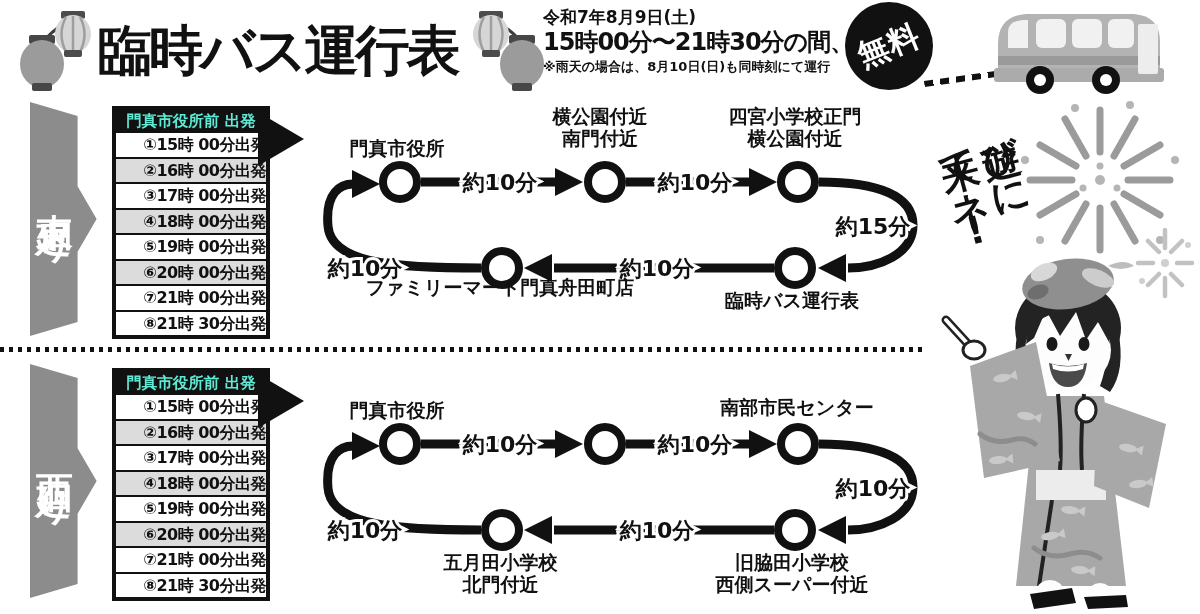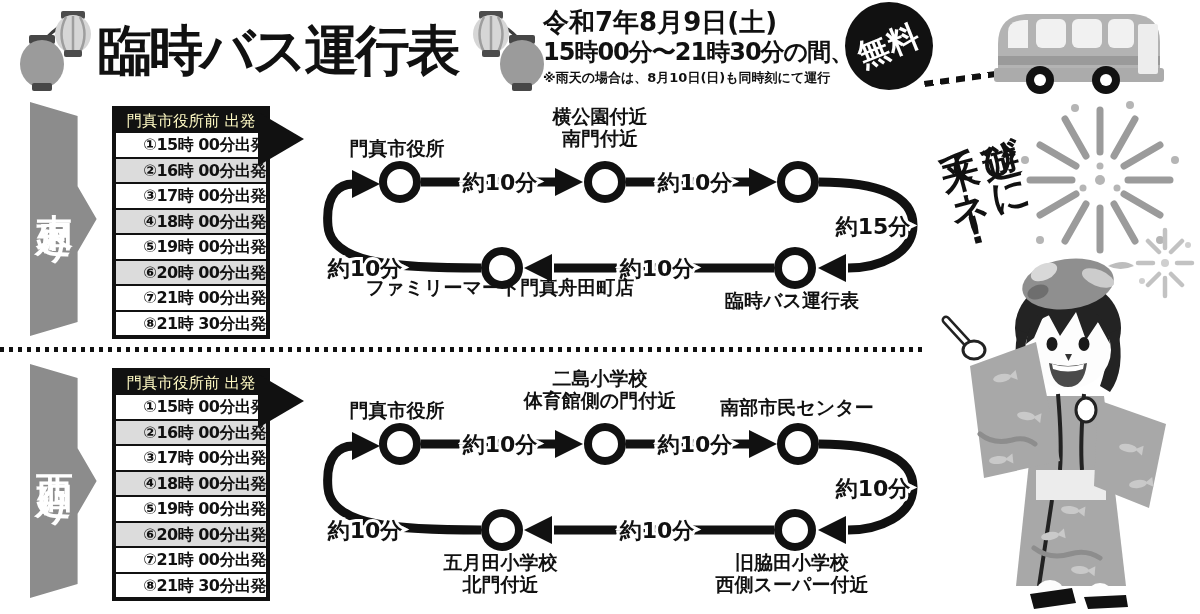--- a/index.html
+++ b/index.html
@@ -7,21 +7,21 @@
     position:relative;width:1200px;height:614px;background:#ffffff;overflow:hidden;
     font-family:"DejaVu Sans","Liberation Sans",sans-serif;color:#111;
   }
   .abs{position:absolute;}
   
   .title{
     position:absolute;left:98px;top:15px;font-size:54px;font-weight:900;
     letter-spacing:-3px;color:#111;white-space:nowrap;
   }
   .date-block{position:absolute;left:543px;top:8px;width:320px;}
-  .date-line1{font-size:26px;font-weight:900;line-height:1.15;white-space:nowrap;}
+  .date-line1{font-size:17px;font-weight:900;line-height:1.15;white-space:nowrap;}
   .date-line2{font-size:24px;font-weight:900;letter-spacing:-1px;line-height:1.2;white-space:nowrap;}
   .date-note{font-size:13px;font-weight:700;margin-top:2px;white-space:nowrap;}
   .free-badge{
     position:absolute;left:845px;top:2px;width:88px;height:88px;border-radius:50%;
     background:#111;display:flex;align-items:center;justify-content:center;
   }
   .free-badge span{color:#fff;font-size:31px;font-weight:900;transform:rotate(-22deg);letter-spacing:1px;}
   .dash-trail{
     position:absolute;left:924px;top:76px;width:72px;height:6px;transform:rotate(-8deg);
     background:repeating-linear-gradient(90deg,#111 0 9px,transparent 9px 16px);
@@ -31,21 +31,21 @@
     position:absolute;left:30px;width:68px;height:234px;background:#8c8c8c;
     clip-path:polygon(0% 0%,70% 6%,70% 36%,98% 50%,70% 64%,70% 94%,0% 100%);
     display:flex;align-items:center;justify-content:center;
   }
   .banner span{
     writing-mode:vertical-rl;text-orientation:upright;color:#fff;
     font-size:37px;font-weight:900;letter-spacing:9px;margin-right:20px;
   }
   .tt{position:absolute;left:112px;width:150px;border:4px solid #111;background:#fff;}
   .tt-header{
-    background:#111;color:#fef9c3;font-size:15.5px;font-weight:400;text-align:center;
+    background:#111;color:#5eead4;font-size:15.5px;font-weight:700;text-align:center;
     height:23px;line-height:23px;white-space:nowrap;
   }
   .tt-row{
     font-size:16px;font-weight:900;text-align:right;height:23.5px;line-height:23.5px;
     border-top:2px solid #111;white-space:nowrap;letter-spacing:-0.5px;
   }
   .tt-row.alt{background:#dcdcdc;}
   .box-arrow{
     position:absolute;left:258px;width:0;height:0;
     border-left:46px solid #111;border-top:27px solid transparent;border-bottom:27px solid transparent;
@@ -179,20 +179,22 @@
       <text x="400" y="82">約10分</text>
       <text x="578" y="126">約15分</text>
       <text x="362" y="168">約10分</text>
       <text x="70" y="168">約10分</text>
     </g>
   </svg>
 
   <div class="stop-label" style="left:322px;top:137px;width:150px">門真市役所</div>
   <div class="stop-label" style="left:512px;top:105px;width:176px">横公園付近
 南門付近</div>
+  <div class="stop-label" style="left:702px;top:105px;width:186px">四宮小学校正門
+横公園付近</div>
   <div class="stop-label" style="left:692px;top:289px;width:200px">臨時バス運行表</div>
   <div class="stop-label" style="left:330px;top:276px;width:340px">ファミリーマート門真舟田町店</div>
 
   <div class="divider"></div>
 
   <div class="banner" style="top:364px">
     <span>西廻り</span>
   </div>
 
   <div class="tt" style="top:368px">
@@ -233,22 +235,20 @@
     <g>
       <text x="205" y="82">約10分</text>
       <text x="400" y="82">約10分</text>
       <text x="578" y="126">約10分</text>
       <text x="362" y="168">約10分</text>
       <text x="70" y="168">約10分</text>
     </g>
   </svg>
 
   <div class="stop-label" style="left:322px;top:399px;width:150px">門真市役所</div>
-  <div class="stop-label" style="left:495px;top:367px;width:210px">二島小学校
-体育館側の門付近</div>
   <div class="stop-label" style="left:697px;top:396px;width:200px">南部市民センター</div>
   <div class="stop-label" style="left:682px;top:551px;width:220px">旧脇田小学校
 西側スーパー付近</div>
   <div class="stop-label" style="left:398px;top:551px;width:205px">五月田小学校
 北門付近</div>
 
   <div class="come-play">
     <span>遊びに</span>
     <span>来てネ!</span>
   </div>

